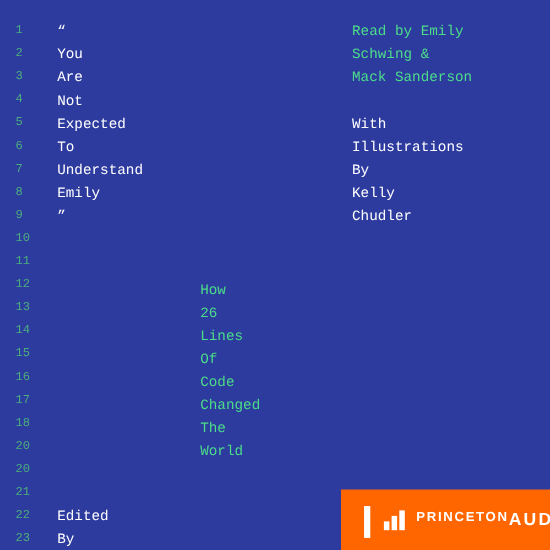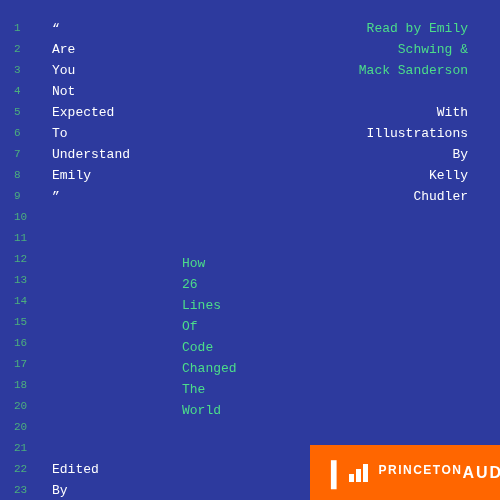--- a/index.html
+++ b/index.html
@@ -53,24 +53,23 @@
     .col-middle {
       position: absolute;
       left: 130px;
       top: 195px;
       width: 100px;
       margin-top: 40px;
     }
 
     .col-right {
       position: absolute;
-      right: 12px;
+      right: 0;
       top: 0;
       width: 160px;
-      text-align: right;
     }
 
     .text-line {
       color: #ffffff;
       font-size: 13px;
       line-height: 21px;
       font-family: 'Courier New', Courier, monospace;
     }
 
     .text-line-green {
@@ -152,22 +151,22 @@
     <span class="line-num">21</span>
     <span class="line-num">22</span>
     <span class="line-num">23</span>
 
   </div>
 
   <div class="content-area">
 
     <div class="col-left">
       <div class="text-line">“</div>
+      <div class="text-line">You</div>
       <div class="text-line">Are</div>
-      <div class="text-line">You</div>
       <div class="text-line">Not</div>
       <div class="text-line">Expected</div>
       <div class="text-line">To</div>
       <div class="text-line">Understand</div>
       <div class="text-line">Emily</div>
       <div class="text-line">”</div>
 
       <div class="text-line">&nbsp;</div>
       <div class="text-line">&nbsp;</div>
       <div class="text-line">&nbsp;</div>

